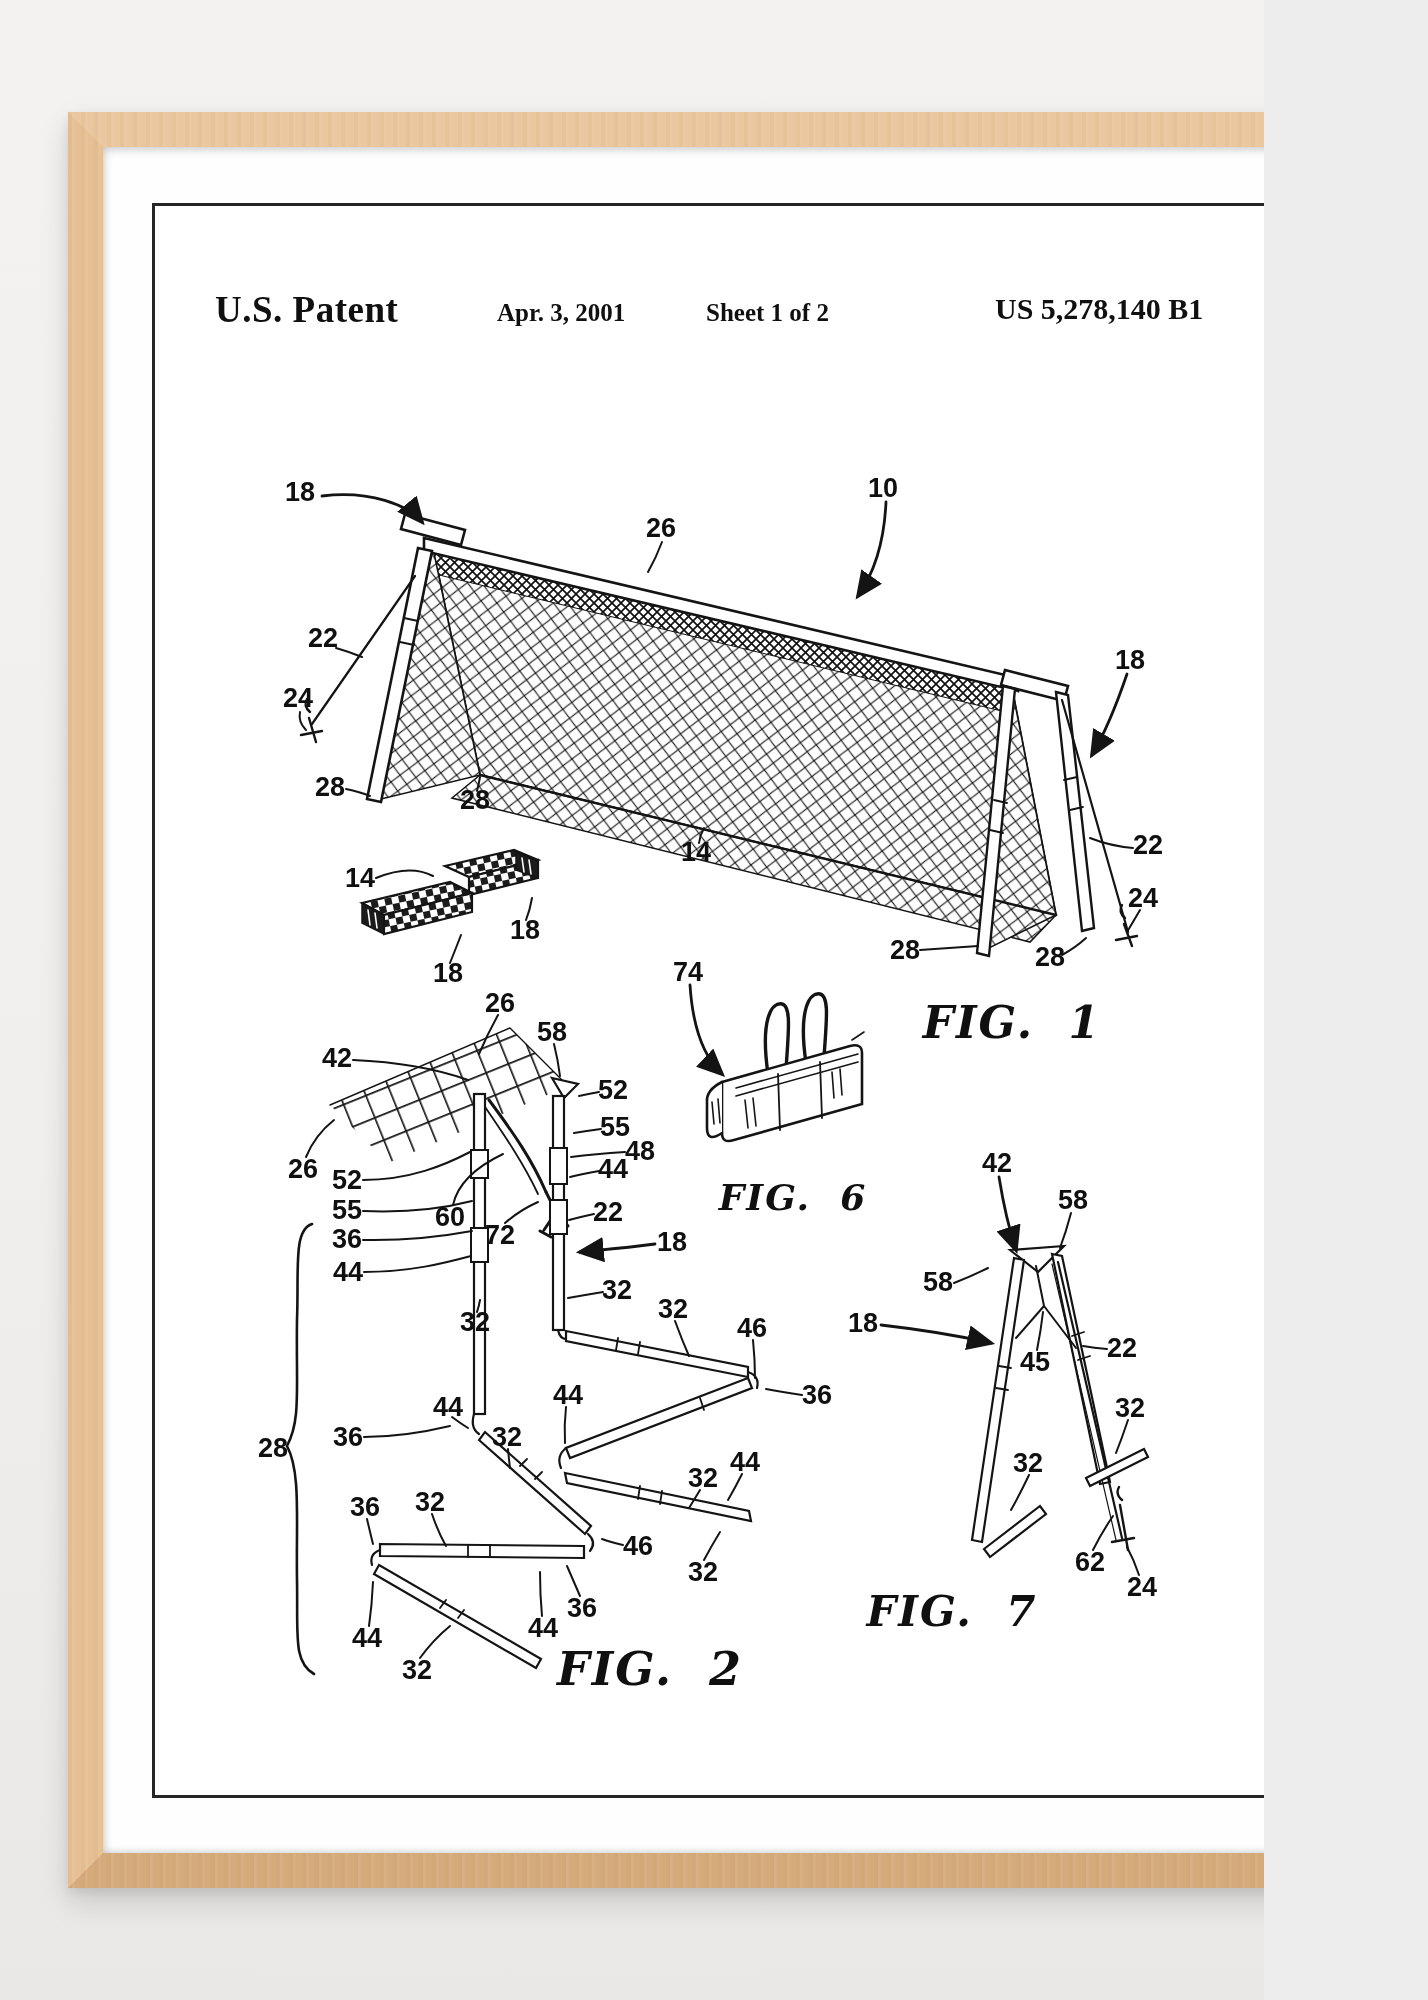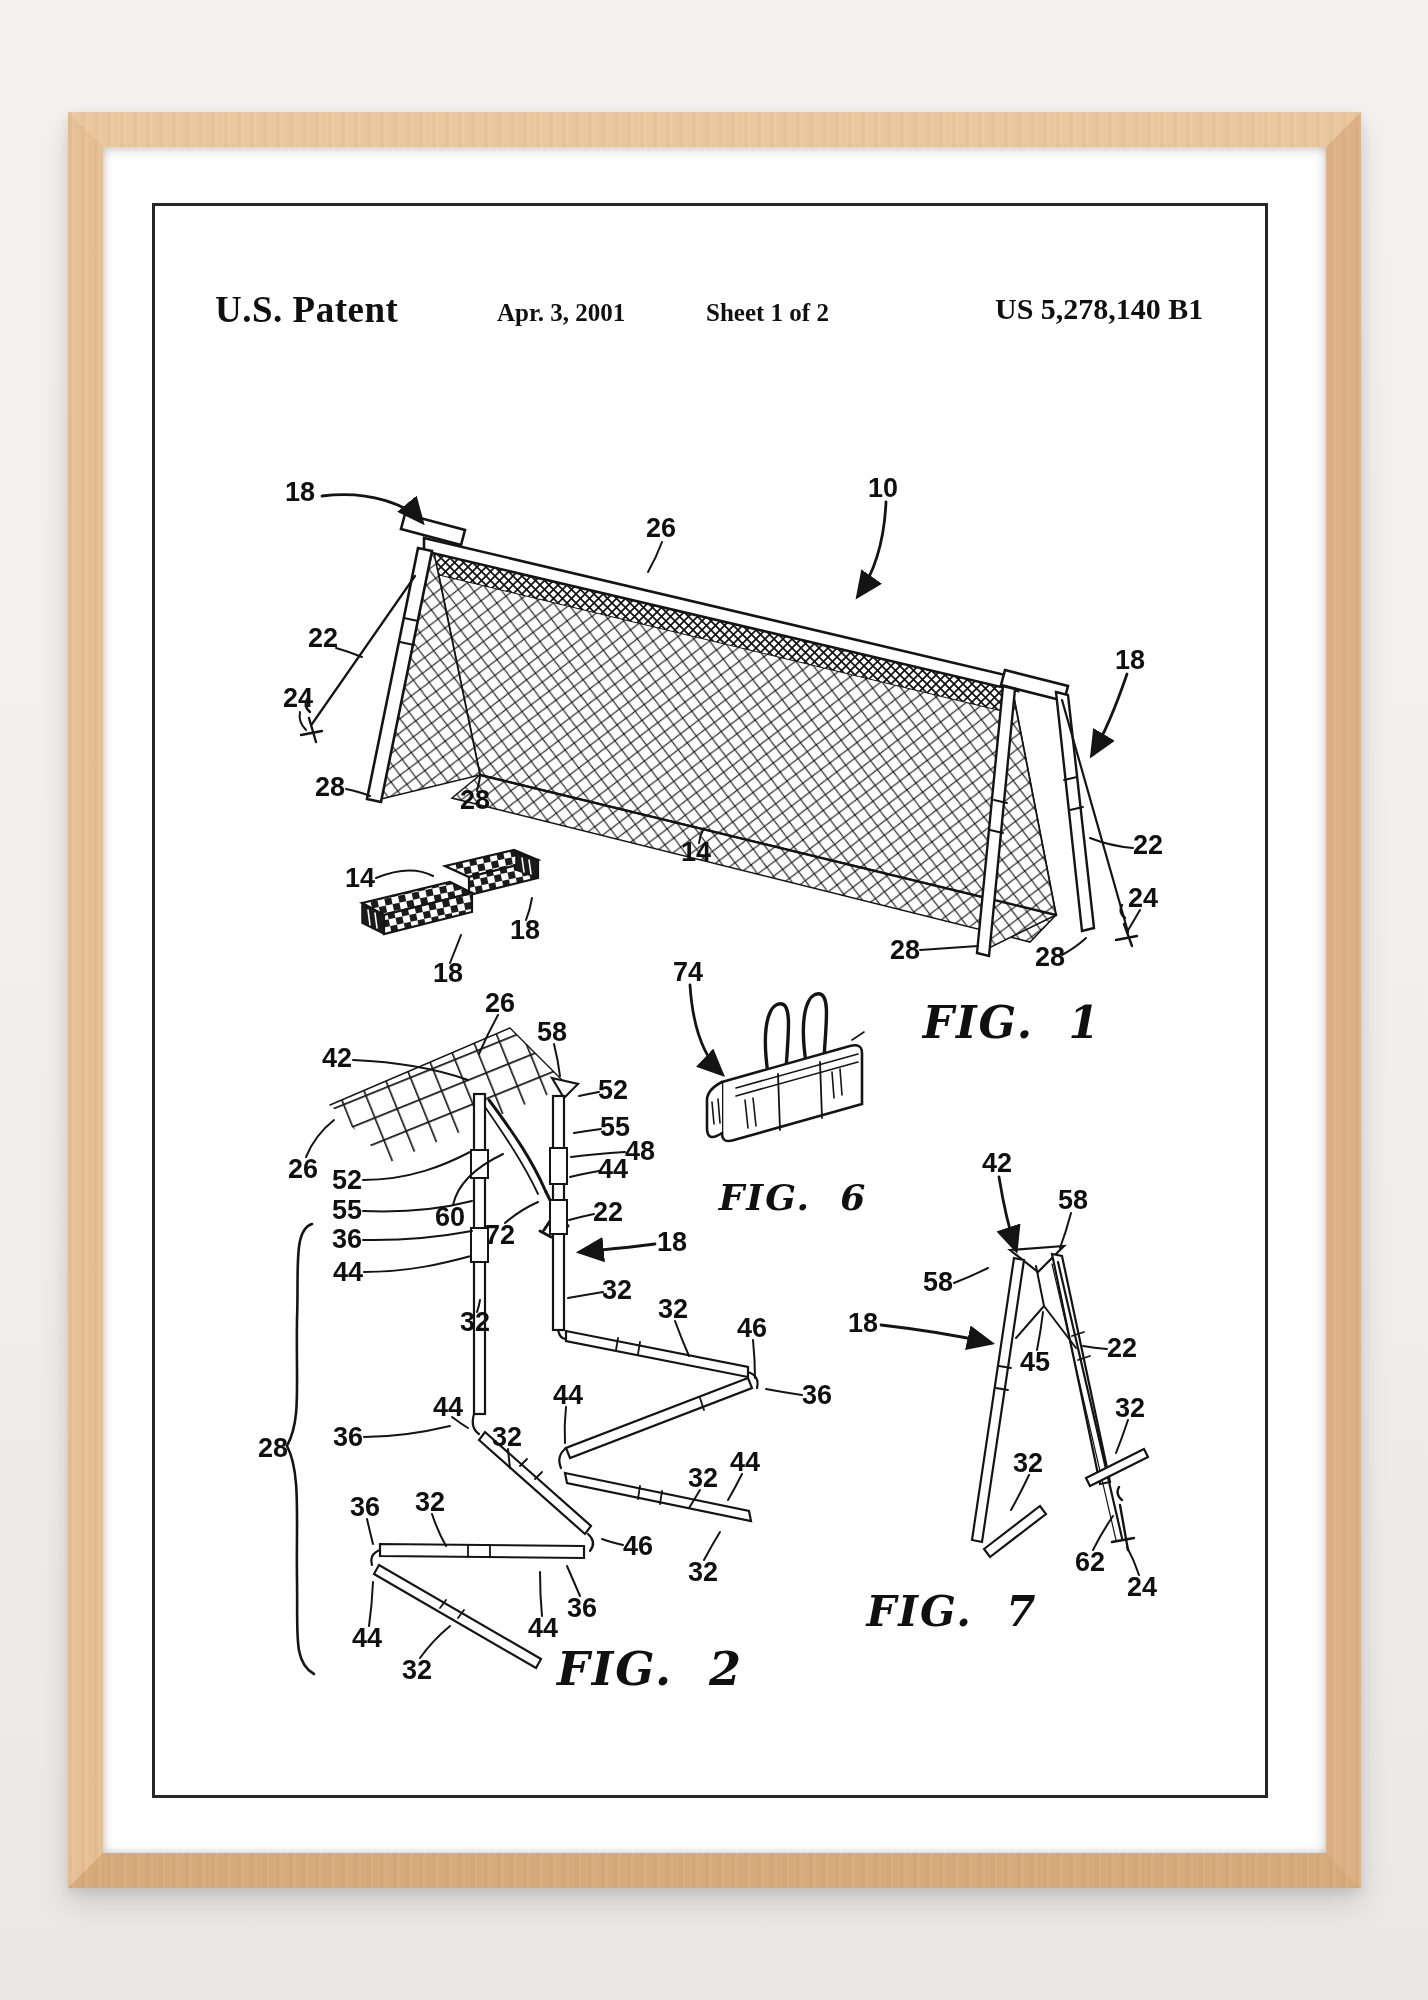--- a/index.html
+++ b/index.html
@@ -1,16 +1,16 @@
 <!DOCTYPE html>
 <html><head>
 <meta charset="utf-8">
 <style>
   html,body{margin:0;padding:0;background:#ededed;}
-  .scene{position:relative;width:1428px;height:2000px;overflow:hidden;
+  .scene{position:relative;width:1264px;height:2000px;overflow:hidden;
          background:linear-gradient(180deg,#f3f2f1 0%,#f0efee 55%,#e9e8e7 100%);
          font-family:"Liberation Sans",sans-serif;}
   .frame{position:absolute;left:68px;top:112px;width:1293px;height:1776px;box-sizing:border-box;
          border:35px solid #e1ba8e;
          border-top-color:#eac79e;border-left-color:#e6c095;border-right-color:#dcb185;border-bottom-color:#d6ab7c;
          background:#fefefe;
          box-shadow:0 14px 28px rgba(0,0,0,.14),0 4px 10px rgba(0,0,0,.08);}
   .frame .grain{position:absolute;inset:-35px;pointer-events:none;
          background:repeating-linear-gradient(90deg,rgba(150,100,50,.045) 0 4px,rgba(255,255,255,.05) 4px 7px,transparent 7px 13px);}
   .mat{position:absolute;inset:0;background:#fefefe;

